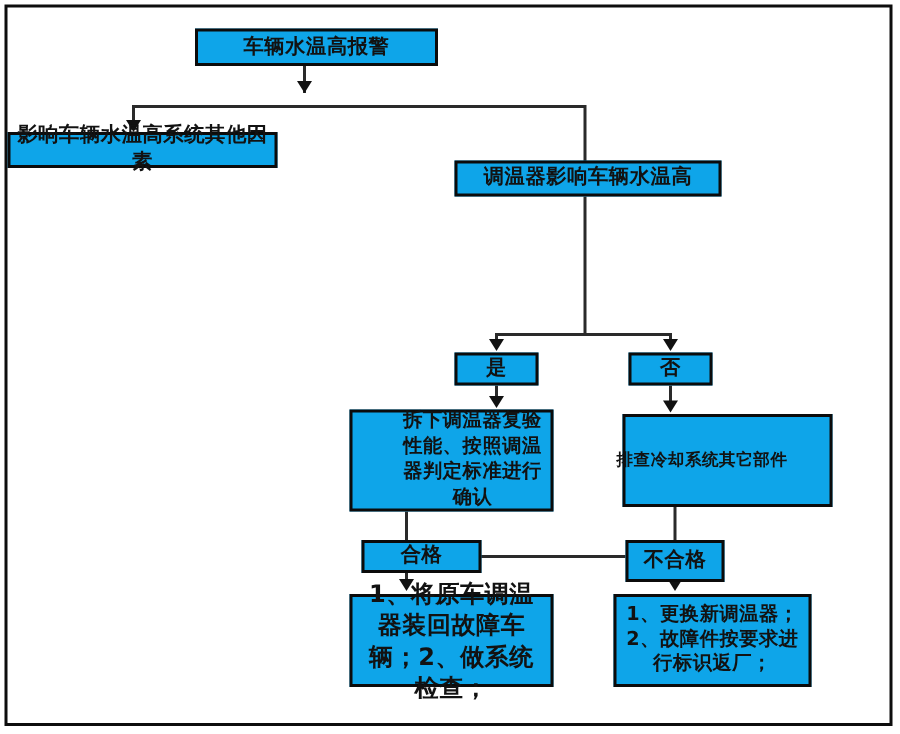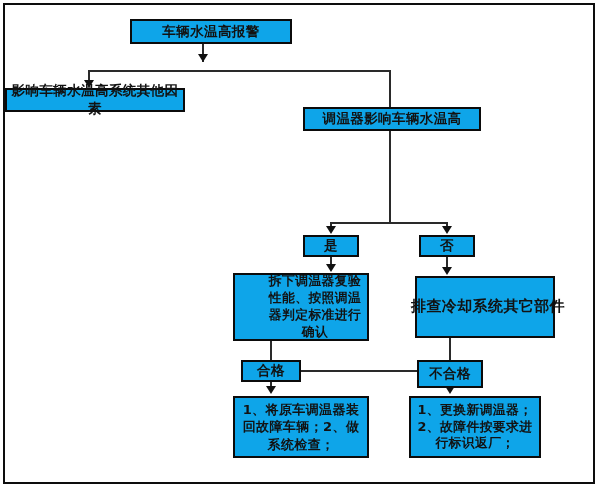--- a/index.html
+++ b/index.html
@@ -53,25 +53,25 @@
     box-sizing: border-box;
     white-space: pre-line;
   }
   
   #node-alarm      { left:130px; top:19px;  width:162px; height:25px; font-size:13.5px; }
   #node-other      { left:5px;   top:88px;  width:180px; height:24px; font-size:13.5px; }
   #node-thermostat { left:303px; top:107px; width:178px; height:24px; font-size:13.5px; }
   #node-yes        { left:303px; top:235px; width:56px;  height:22px; font-size:13.5px; }
   #node-no         { left:419px; top:235px; width:56px;  height:22px; font-size:13.5px; }
   #node-verify     { left:233px; top:273px; width:136px; height:68px; font-size:12.8px;padding-left:28px; }
-  #node-coolant    { left:415px; top:276px; width:140px; height:62px; font-size:15px; justify-content:flex-start; }
+  #node-coolant    { left:415px; top:276px; width:140px; height:62px; font-size:11px; justify-content:flex-start; }
   #node-coolant .txt { text-align:left; padding-left:0; margin-left:-6px; white-space:nowrap; }
-  #node-pass       { left:241px; top:360px; width:60px;  height:22px; font-size:13.5px; }
+  #node-pass       { left:241px; top:360px; width:80px;  height:22px; font-size:13.5px; }
   #node-fail       { left:417px; top:360px; width:66px;  height:28px; font-size:13.5px; }
-  #node-action-ok  { left:233px; top:396px; width:136px; height:62px; font-size:13px; }
+  #node-action-ok  { left:233px; top:396px; width:136px; height:62px; font-size:16px; }
   #node-action-ng  { left:409px; top:396px; width:132px; height:62px; font-size:12.8px; }
 
   
   .conn {
     position: absolute;
     background: #2a2a2a;
     z-index: 1;
   }
   .conn.v { width: 2px; }
   .conn.h { height: 2px; }

